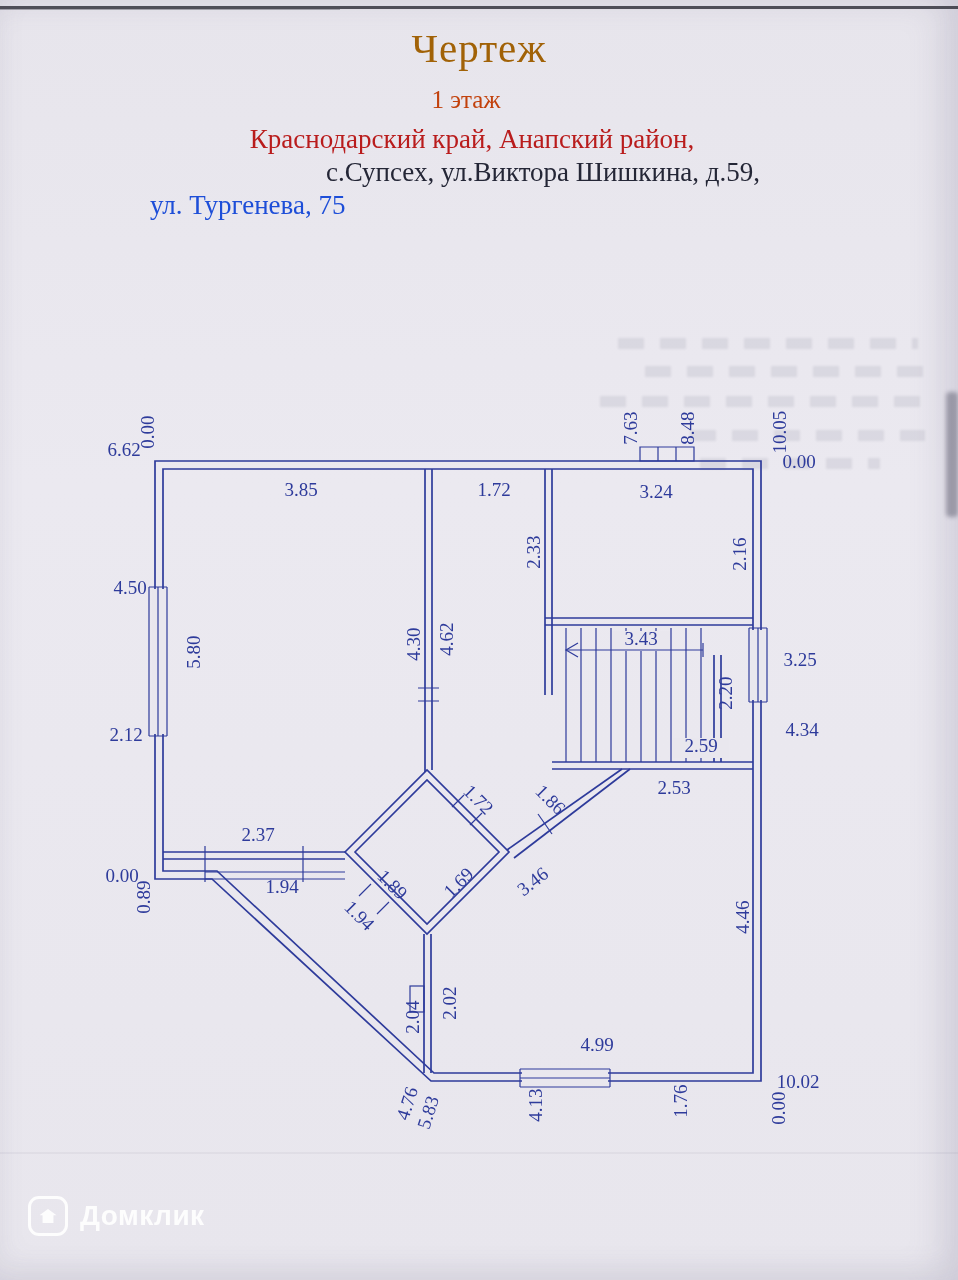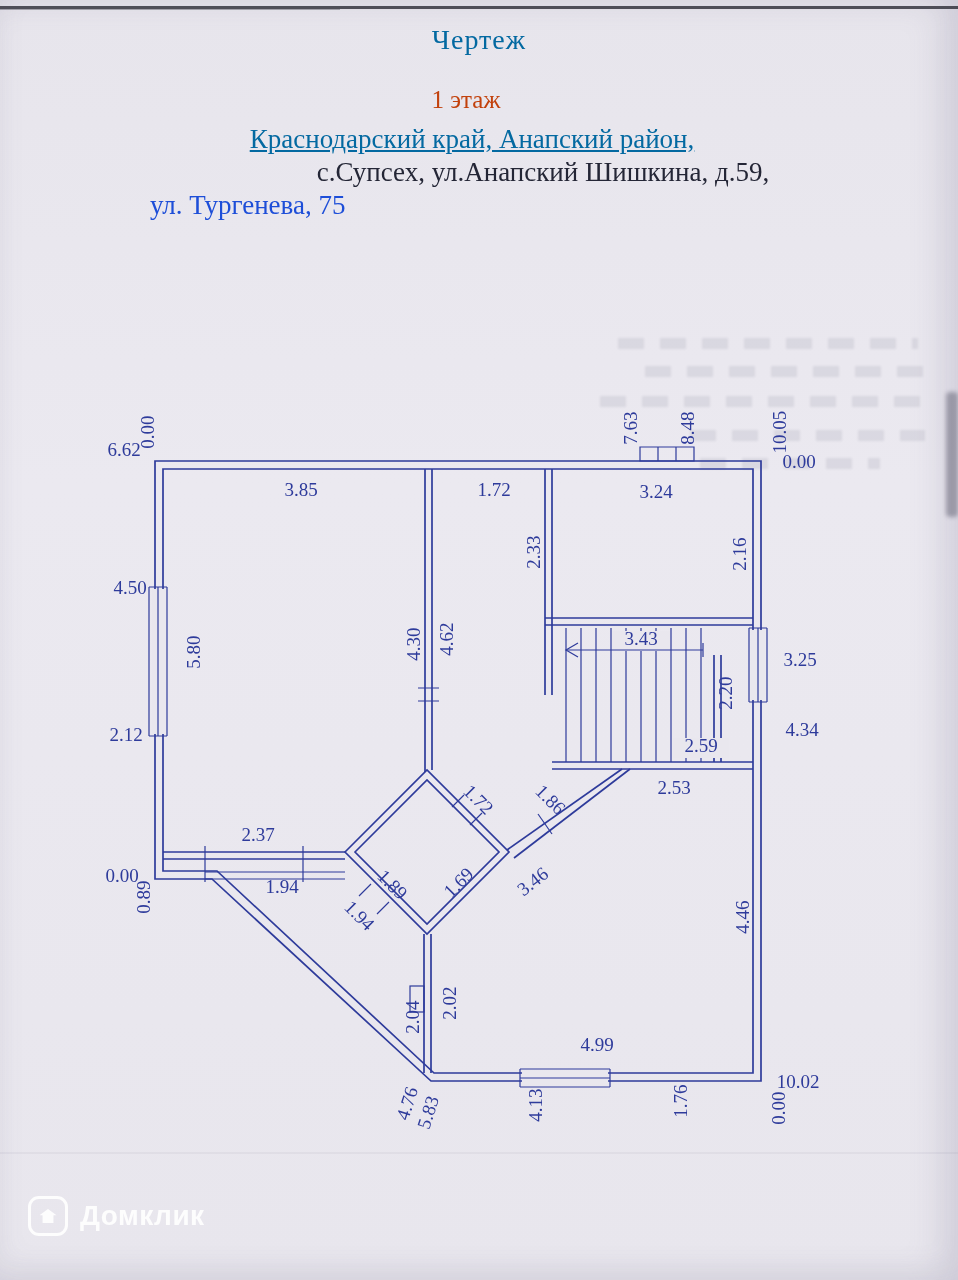--- a/index.html
+++ b/index.html
@@ -13,23 +13,23 @@
     position:absolute; inset:0;
     background:linear-gradient(180deg,#e7e5ec 0%,#ebe9f0 38%,#e8e6ed 100%);
     box-shadow: inset -18px 0 32px rgba(120,115,140,.16), inset 0 -12px 28px rgba(120,115,140,.08);
   }
   .scan-top { position:absolute; left:0; top:6px; width:100%; height:3px; background:#2e2e38; opacity:.82; }
   .scan-top2 { position:absolute; left:0; top:9px; width:340px; height:1px; background:rgba(46,46,56,.35); }
   .fold-line { position:absolute; left:0; top:1152px; width:100%; height:2px; background:rgba(60,60,90,.05); }
 
   .abs { position:absolute; white-space:nowrap; }
   .centered { transform:translateX(-50%); }
-  .title    { top:24px; left:479px; font-size:28px; color:#0369a1; letter-spacing:1px; }
+  .title    { top:24px; left:479px; font-size:41px; color:#a16207; letter-spacing:1px; }
   .subtitle { top:86px; left:466px; font-size:25px; color:#c2410c; }
-  .addr1    { top:124px; left:472px; font-size:27px; color:#0369a1;text-decoration:underline; }
+  .addr1    { top:124px; left:472px; font-size:27px; color:#b91c1c; }
   .addr2    { top:157px; left:543px; font-size:27px; color:#242636; }
   .addr3    { top:190px; left:150px; font-size:27px; color:#1d4ed8; }
 
   .ghost-line {
     position:absolute; height:11px; filter:blur(1.3px); opacity:.8;
     background:repeating-linear-gradient(90deg, rgba(96,96,122,.15) 0 26px, rgba(96,96,122,0) 26px 42px);
   }
   .edge-smudge {
     position:absolute; left:946px; top:392px; width:12px; height:125px;
     background:rgba(70,70,88,.42); filter:blur(2px); border-radius:4px;
@@ -59,21 +59,21 @@
 <body>
 
 <div class="paper"></div>
 <div class="scan-top"></div>
 <div class="scan-top2"></div>
 <div class="fold-line"></div>
 
 <div class="abs centered title">Чертеж</div>
 <div class="abs centered subtitle">1 этаж</div>
 <div class="abs centered addr1">Краснодарский край, Анапский район,</div>
-<div class="abs centered addr2">с.Супсех, ул.Анапский Шишкина, д.59,</div>
+<div class="abs centered addr2">с.Супсех, ул.Виктора Шишкина, д.59,</div>
 <div class="abs addr3">ул. Тургенева, 75</div>
 
 <div class="ghost-line" style="left:618px; top:338px; width:300px;"></div>
 <div class="ghost-line" style="left:645px; top:366px; width:280px;"></div>
 <div class="ghost-line" style="left:600px; top:396px; width:335px;"></div>
 <div class="ghost-line" style="left:690px; top:430px; width:235px;"></div>
 <div class="ghost-line" style="left:700px; top:458px; width:180px;"></div>
 <div class="edge-smudge"></div>
 
 <svg class="plan" width="958" height="1280" viewBox="0 0 958 1280">

